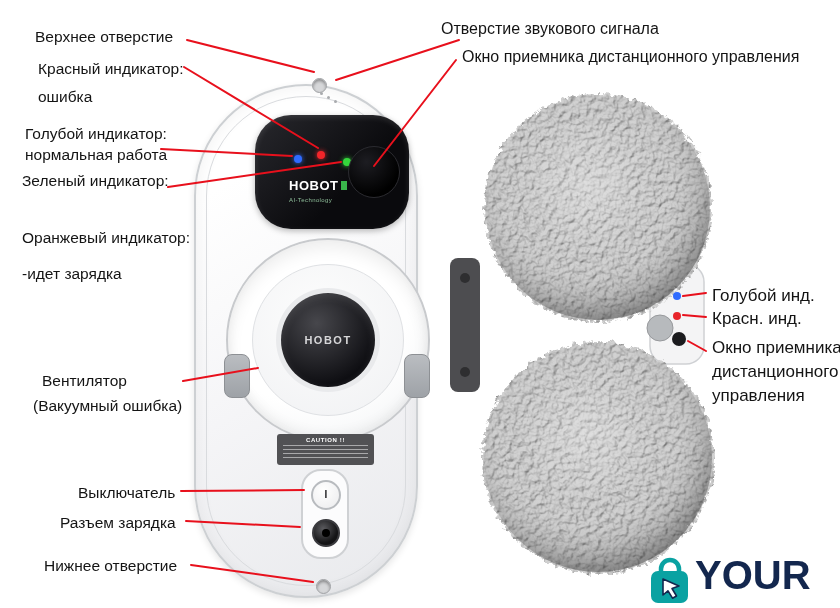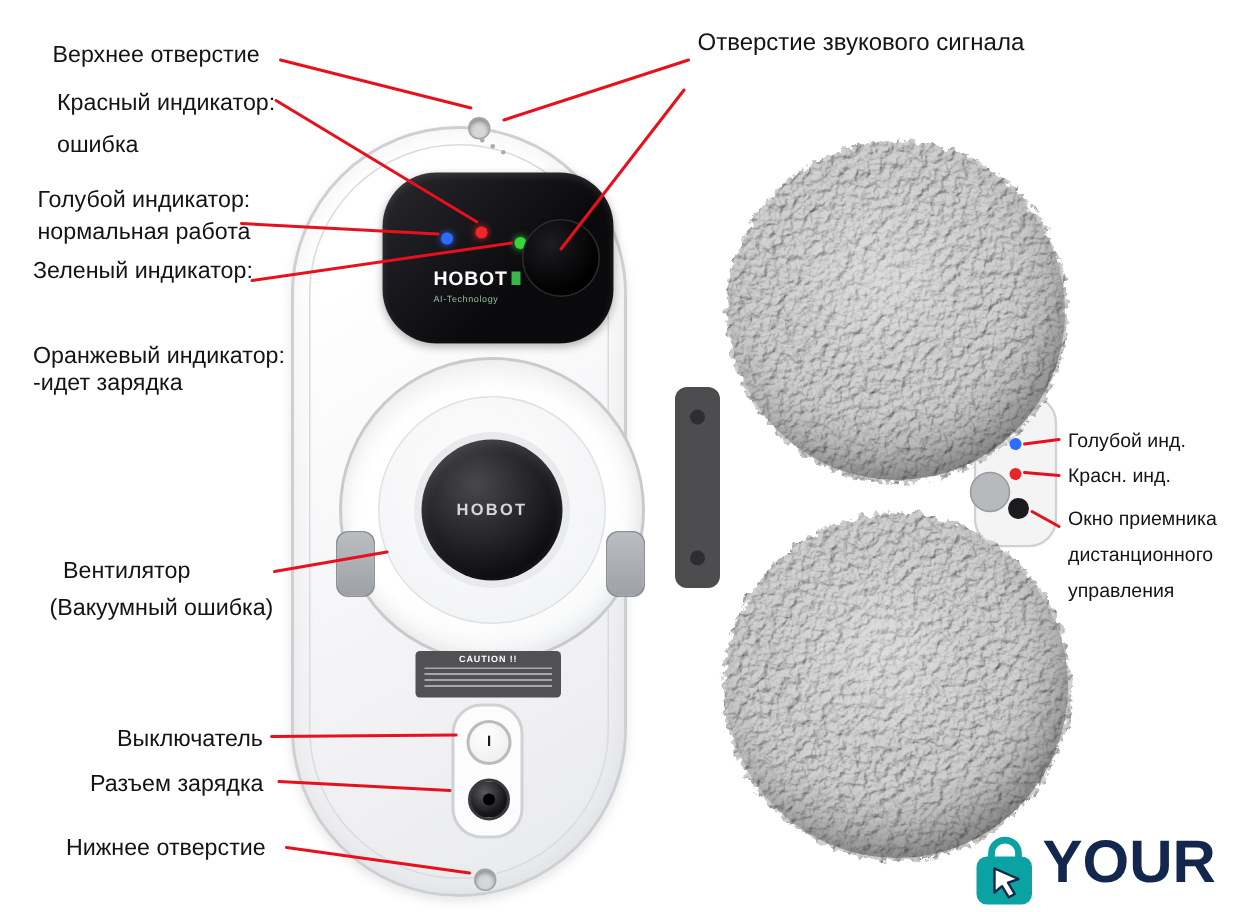--- a/index.html
+++ b/index.html
@@ -3,21 +3,21 @@
 <meta charset="utf-8">
 <style>
   * { margin:0; padding:0; box-sizing:border-box; }
   html,body { background:#fff; }
   body { font-family:"Liberation Sans", sans-serif; color:#111; }
   .canvas { position:relative; width:840px; height:608px; background:#fff; overflow:hidden; }
 
   
   .lbl { position:absolute; font-size:15.5px; color:#141414; white-space:nowrap; z-index:6; }
   .lbl.big { font-size:16px; }
-  .lbl.sm { font-size:13px; }
+  .lbl.sm { font-size:17px; }
 
   
   .dev { position:absolute; left:194px; top:84px; width:224px; height:514px; border-radius:121px;
          background:linear-gradient(150deg,#ffffff 18%,#f5f5f7 55%,#e8e9ec);
          border:2px solid #cdd0d3; box-shadow: inset 0 0 18px rgba(0,0,0,.06), 0 3px 7px rgba(0,0,0,.10);
          z-index:2;padding-left:48px; }
   .dev-inner { position:absolute; left:10px; top:10px; right:10px; bottom:10px; border-radius:112px;
                border:1px solid #d9dbde; }
   .hole { position:absolute; width:15px; height:15px; border-radius:50%; background:#d6d7d9;
           border:1px solid #9fa1a4; box-shadow: inset 0 2px 3px rgba(0,0,0,.35); }
@@ -174,28 +174,29 @@
     <div class="hole bottom"></div>
   </div>
 
   <div class="lbl" style="left:38px;top:60px">Красный индикатор:</div>
   <div class="lbl" style="left:35px;top:28px">Верхнее отверстие</div>
   <div class="lbl" style="left:38px;top:88px">ошибка</div>
   <div class="lbl" style="left:25px;top:125px">Голубой индикатор:</div>
   <div class="lbl" style="left:25px;top:146px">нормальная работа</div>
   <div class="lbl" style="left:22px;top:172px">Зеленый индикатор:</div>
   <div class="lbl" style="left:22px;top:229px">Оранжевый индикатор:</div>
-  <div class="lbl" style="left:22px;top:247px">-идет зарядка</div>
+  <div class="lbl" style="left:22px;top:265px">-идет зарядка</div>
   <div class="lbl" style="left:42px;top:372px">Вентилятор</div>
   <div class="lbl" style="left:33px;top:397px">(Вакуумный ошибка)</div>
   <div class="lbl" style="left:78px;top:484px">Выключатель</div>
   <div class="lbl" style="left:60px;top:514px">Разъем зарядка</div>
   <div class="lbl" style="left:44px;top:557px">Нижнее отверстие</div>
 
-  <div class="lbl big" style="left:465px;top:20px">Отверстие звукового сигнала</div>
+  <div class="lbl big" style="left:441px;top:20px">Отверстие звукового сигнала</div>
+  <div class="lbl big" style="left:462px;top:48px">Окно приемника дистанционного управления</div>
 
   <div class="lbl sm" style="left:712px;top:286px">Голубой инд.</div>
   <div class="lbl sm" style="left:712px;top:309px">Красн. инд.</div>
   <div class="lbl sm" style="left:712px;top:338px">Окно приемника</div>
   <div class="lbl sm" style="left:712px;top:362px">дистанционного</div>
   <div class="lbl sm" style="left:712px;top:386px">управления</div>
 
   <svg class="lines-svg" width="840" height="608" viewBox="0 0 840 608" stroke="#e8101c" stroke-width="2" stroke-linecap="round">
     <line x1="187" y1="40" x2="314" y2="72"></line>
     <line x1="184" y1="67" x2="318" y2="148"></line>

